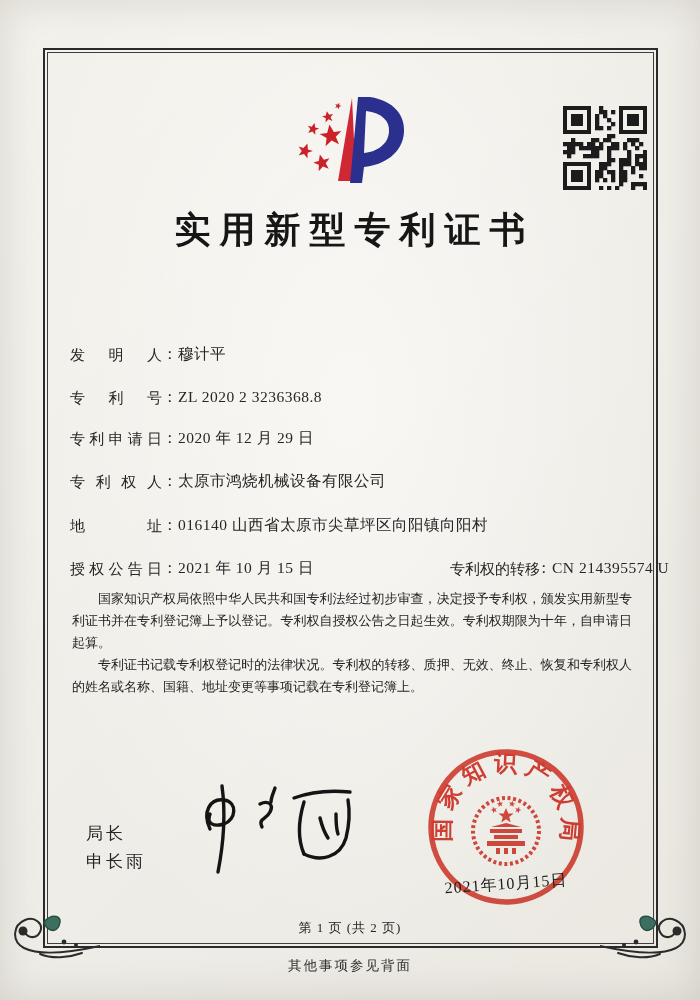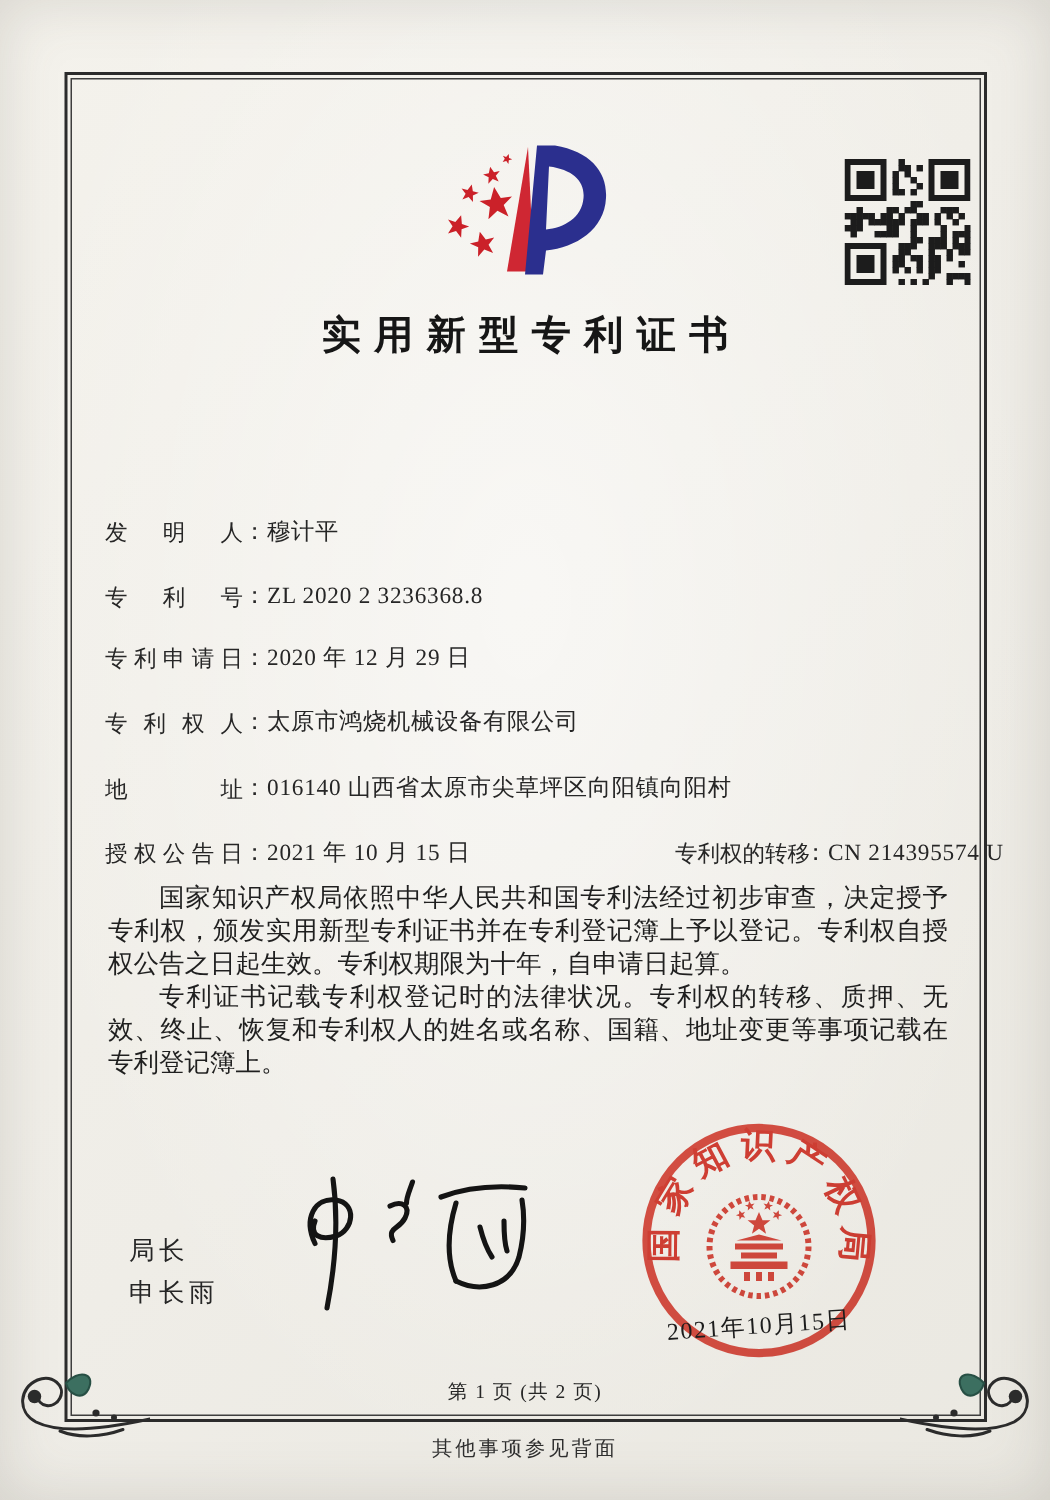--- a/index.html
+++ b/index.html
@@ -9,30 +9,30 @@
       radial-gradient(ellipse at 50% 40%, rgba(255,255,255,.55), rgba(255,255,255,0) 70%),
       linear-gradient(135deg,#f4f2ec 0%,#efede7 55%,#eae8e1 100%);
     box-shadow: inset 0 0 40px rgba(90,85,70,.18);
     font-family:"Liberation Serif","DejaVu Serif",serif;
     color:#262626;
   }
   .abs{position:absolute;}
   .frame{left:43px;top:48px;right:42px;bottom:52px;border:2.5px solid #2b2b2b;}
   .frame::before{content:"";position:absolute;inset:2px;border:1px solid #3e3e3e;}
   .cert-no{left:70px;top:102px;font-size:15px;letter-spacing:1px;}
-  .title{left:0;right:0;top:206px;text-align:center;font-size:26px;font-weight:700;
+  .title{left:0;right:0;top:206px;text-align:center;font-size:36px;font-weight:700;
          letter-spacing:9px;padding-left:9px;color:#161616;}
   .row{left:70px;height:22px;font-size:15.5px;white-space:nowrap;}
   .flabel{display:inline-block;width:92px;text-align:justify;text-align-last:justify;
           font-size:15px;vertical-align:bottom;}
   .colon{display:inline-block;width:14px;}
   .fvalue{margin-left:2px;letter-spacing:.5px;}
   .grant-right{position:absolute;left:380px;top:0;white-space:nowrap;}
   .grant-right .flabel{width:86px;}
-  .paras{left:72px;top:588px;width:560px;font-size:17px;line-height:22px;
+  .paras{left:72px;top:588px;width:560px;font-size:13px;line-height:22px;
          text-align:justify;color:#1f1f1f;}
   .paras p{margin:0;text-indent:2em;}
   .duty{left:86px;font-size:17px;letter-spacing:3px;}
   .page-info{left:0;right:0;top:919px;text-align:center;font-size:13px;letter-spacing:1px;}
   .back-note{left:0;right:0;top:957px;text-align:center;font-size:13.5px;letter-spacing:2px;color:#2e2e2e;}
   .seal-wrap{left:424px;top:745px;width:164px;height:164px;mix-blend-mode:multiply;opacity:.95;}
   .seal-date{left:426px;top:874px;width:160px;text-align:center;font-size:16px;
              letter-spacing:1px;color:#1c1c1c;transform:rotate(-4deg);}
   .sig-svg{left:180px;top:774px;width:200px;height:104px;}
   .flourish{width:94px;height:50px;}

